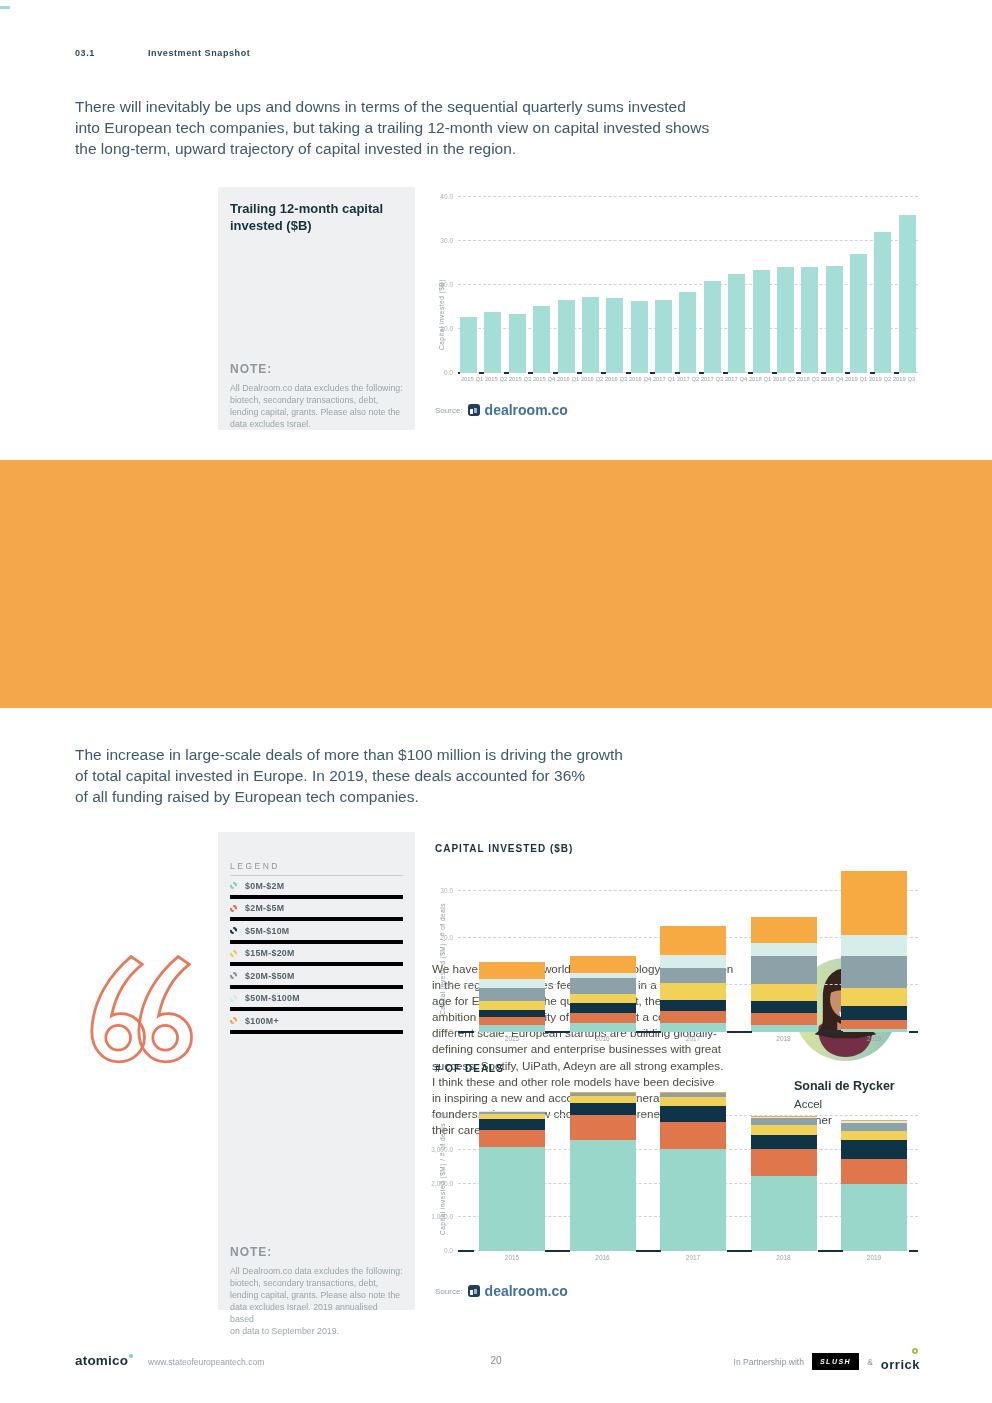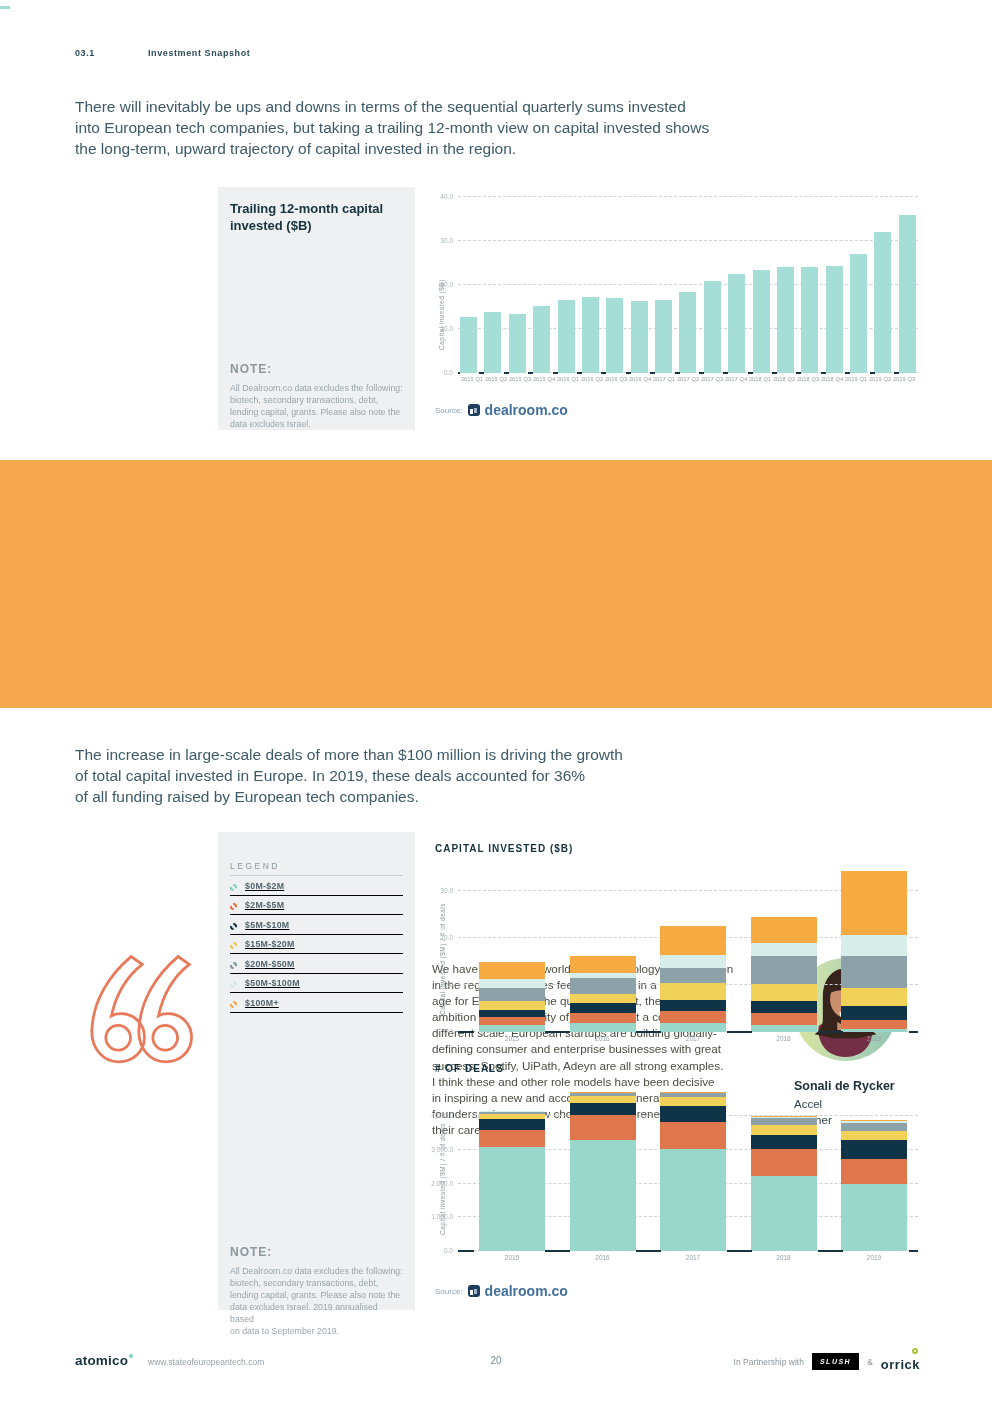--- a/index.html
+++ b/index.html
@@ -30,21 +30,21 @@
   #panel-2 { left:218px; top:832px; width:197px; height:478px; }
   .panel-title { font-size:13px; font-weight:bold; line-height:17px; color:#16323e; }
   #panel-2 .panel-title { font-size:12.5px; line-height:16px; }
   .note-block { position:absolute; left:12px; right:12px; }
   #note-1 { top:175px; } #note-2 { top:413px; }
   .note-label { font-size:12px; font-weight:bold; letter-spacing:1px; color:#8c989e; margin-bottom:6px; }
   .note-text { font-size:8.8px; line-height:12px; color:#9aa5ab; }
 
   
   #legend-label { margin-top:16px; font-size:8.5px; letter-spacing:2.5px; color:#8c989e; padding-bottom:4px; border-bottom:1px solid #c9cfd1; }
-  .legend-row { display:flex; align-items:flex-end; gap:8px; padding:4.5px 0 4px 0; border-bottom:1px solid #000000;text-decoration:underline; }
+  .legend-row { display:flex; align-items:center; gap:8px; padding:4.5px 0 4px 0; border-bottom:4px solid #000000; }
   .legend-ring { width:7px; height:7px; border-radius:50%; border:2.5px dashed #000; flex:none; }
   .legend-text { font-size:8.8px; font-weight:bold; letter-spacing:.3px; color:#53646c; }
 
   
   .chart-heading { font-size:10px; font-weight:bold; letter-spacing:1px; color:#16323e; }
   #chartA-title { left:435px; top:843px; }
   #chartB-title { left:435px; top:1063px; }
   .ylabel { font-size:6.5px; color:#8c979c; transform:rotate(180deg); writing-mode:vertical-rl; letter-spacing:.5px; }
   #ylabel-1 { left:438px; top:230px; height:120px; }
   #ylabel-A { left:439px; top:885px; height:130px; }

